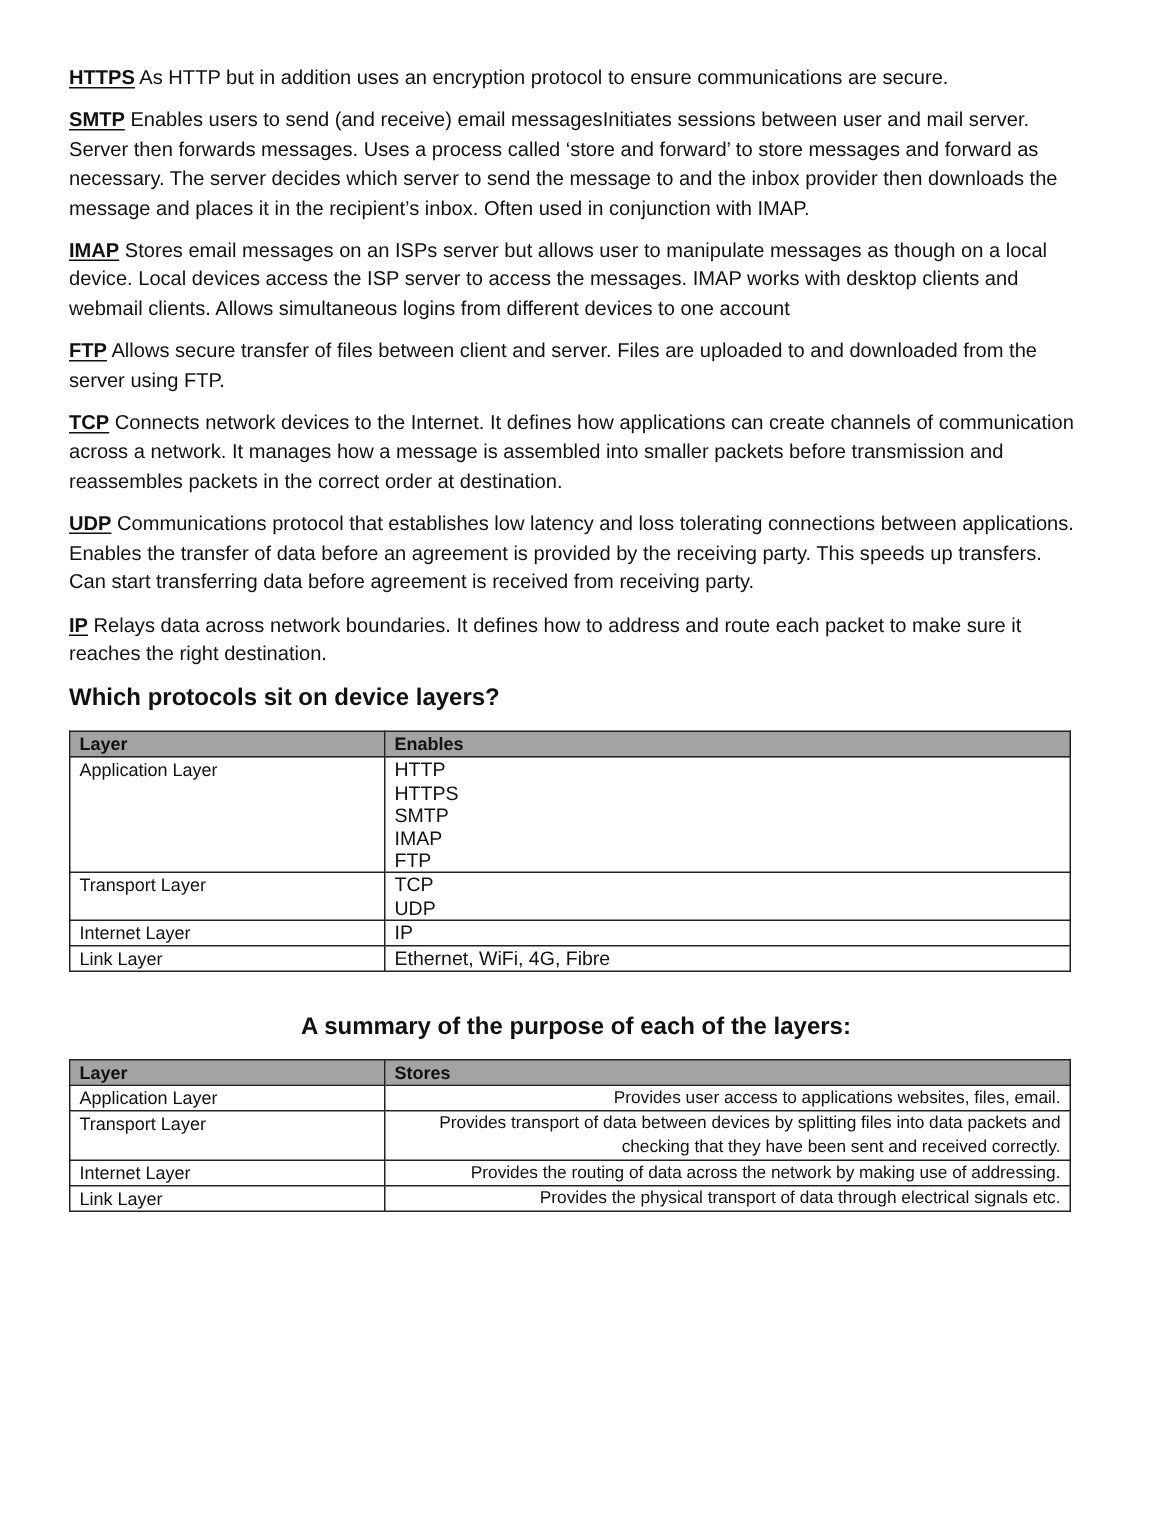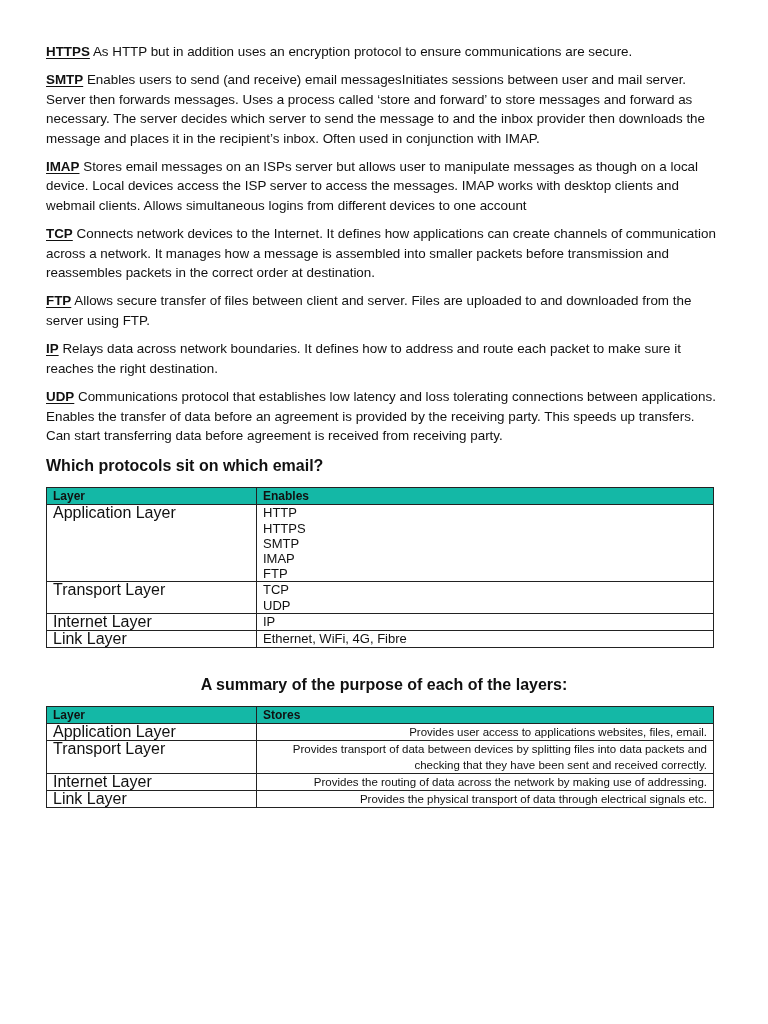--- a/index.html
+++ b/index.html
@@ -4,41 +4,41 @@
 <style>
   html, body { margin: 0; padding: 0; background: #ffffff; }
   body { width: 768px; height: 1024px; position: relative; overflow: hidden;
          font-family: "Liberation Sans", sans-serif; color: #111; }
   .page { position: absolute; left: 46px; top: 42px; width: 676px; }
   .para { font-size: 13.4px; line-height: 19.4px; margin: 0 0 9px 0; }
   .term { font-weight: bold; text-decoration: underline; text-underline-offset: 2px; }
   h2 { font-size: 16px; font-weight: bold; margin: 12px 0 12px 0; }
   table { border-collapse: collapse; width: 668px; }
   td, th { border: 1px solid #222; vertical-align: top; text-align: left; padding: 0 6px; }
-  th { background: #14b8a6; font-size: 12px; font-weight: bold; height: 16px; line-height: 16px; }
-  td.layer { width: 197px; font-size: 16px; line-height: 16px; }
+  th { background: #a3a3a3; font-size: 12px; font-weight: bold; height: 16px; line-height: 16px; }
+  td.layer { width: 197px; font-size: 12px; line-height: 16px; }
   .proto-list div { font-size: 13px; line-height: 15.2px; }
   td.purpose { font-size: 11.5px; line-height: 16px; text-align: right; }
   .t1 { margin-bottom: 0; }
   .h2b { margin-top: 28px; text-align: center; }
 </style>
 </head>
 <body>
 
 <div class="page">
 
   <p class="para"><span class="term">HTTPS</span><span> As HTTP but in addition uses an encryption protocol to ensure communications are secure.</span></p>
   <p class="para"><span class="term">SMTP</span><span> Enables users to send (and receive) email messagesInitiates sessions between user and mail server. Server then forwards messages. Uses a process called ‘store and forward’ to store messages and forward as necessary. The server decides which server to send the message to and the inbox provider then downloads the message and places it in the recipient’s inbox. Often used in conjunction with IMAP.</span></p>
   <p class="para"><span class="term">IMAP</span><span> Stores email messages on an ISPs server but allows user to manipulate messages as though on a local device. Local devices access the ISP server to access the messages. IMAP works with desktop clients and webmail clients. Allows simultaneous logins from different devices to one account</span></p>
+  <p class="para"><span class="term">FTP</span><span> Allows secure transfer of files between client and server. Files are uploaded to and downloaded from the server using FTP.</span></p>
   <p class="para"><span class="term">TCP</span><span> Connects network devices to the Internet. It defines how applications can create channels of communication across a network. It manages how a message is assembled into smaller packets before transmission and reassembles packets in the correct order at destination.</span></p>
-  <p class="para"><span class="term">FTP</span><span> Allows secure transfer of files between client and server. Files are uploaded to and downloaded from the server using FTP.</span></p>
+  <p class="para"><span class="term">UDP</span><span> Communications protocol that establishes low latency and loss tolerating connections between applications. Enables the transfer of data before an agreement is provided by the receiving party. This speeds up transfers. Can start transferring data before agreement is received from receiving party.</span></p>
   <p class="para"><span class="term">IP</span><span> Relays data across network boundaries. It defines how to address and route each packet to make sure it reaches the right destination.</span></p>
-  <p class="para"><span class="term">UDP</span><span> Communications protocol that establishes low latency and loss tolerating connections between applications. Enables the transfer of data before an agreement is provided by the receiving party. This speeds up transfers. Can start transferring data before agreement is received from receiving party.</span></p>
 
-  <h2>Which protocols sit on which email?</h2>
+  <h2>Which protocols sit on device layers?</h2>
   <table class="t1">
     <tbody>
         <tr>
       <th>Layer</th>
       <th>Enables</th>
     </tr>
     <tr>
       <td class="layer">Application Layer</td>
       <td class="proto-list">
         <div>HTTP</div>

